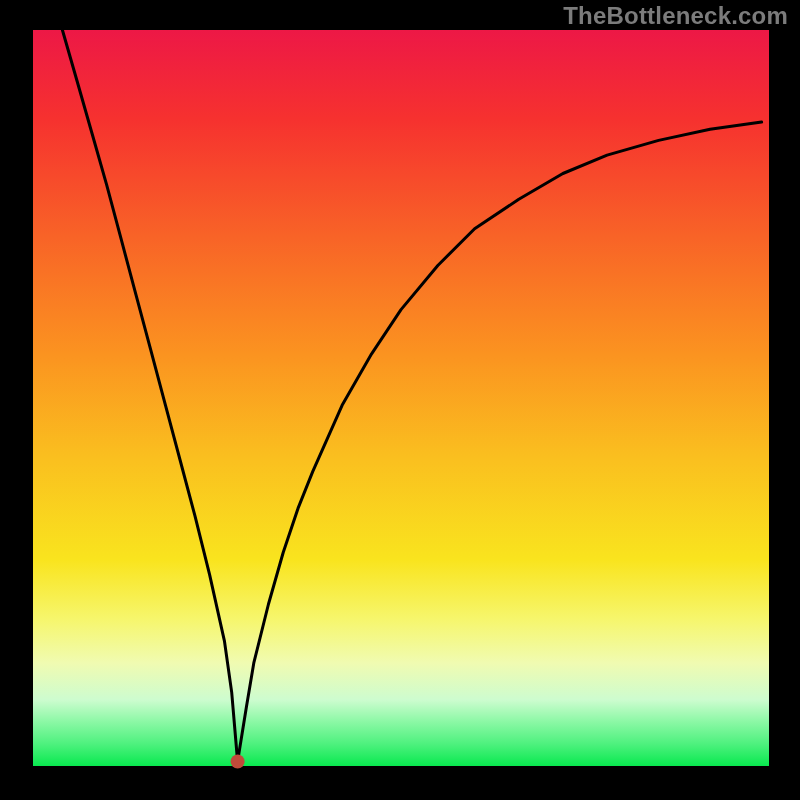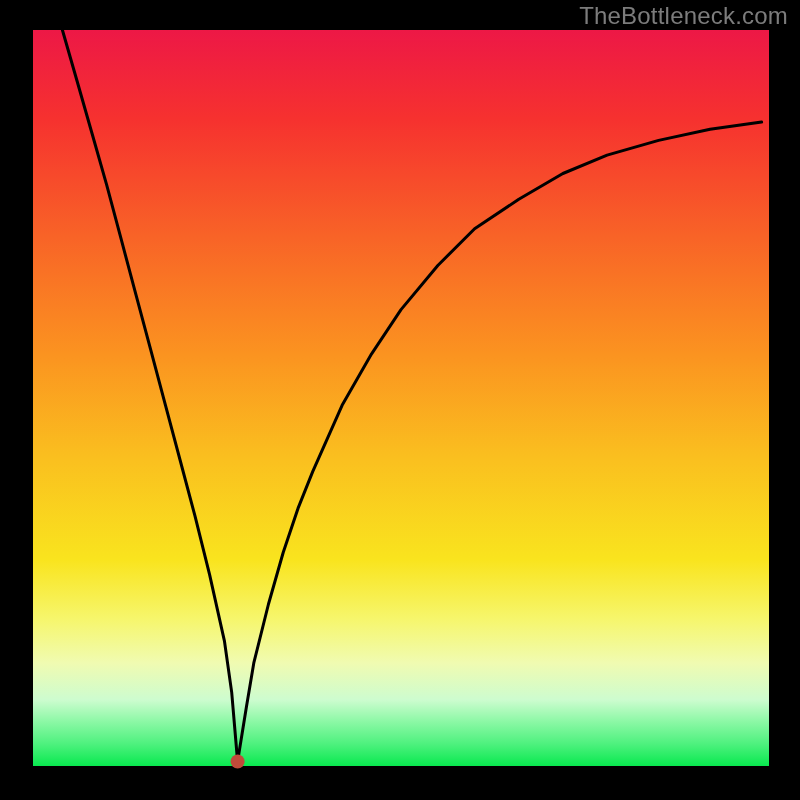--- a/index.html
+++ b/index.html
@@ -10,21 +10,21 @@
     height: 800px;
     background: #000;
   }
   .watermark {
     position: absolute;
     top: 2px;
     right: 12px;
     color: #7c7c7c;
     font-family: Arial, Helvetica, sans-serif;
     font-size: 24px;
-    font-weight: 400;
+    font-weight: 700;
     letter-spacing: 0.2px;
     z-index: 5;
   }
   .plot-area {
     position: absolute;
     left: 33px;
     top: 30px;
     width: 736px;
     height: 736px;
     background: linear-gradient(to bottom,

